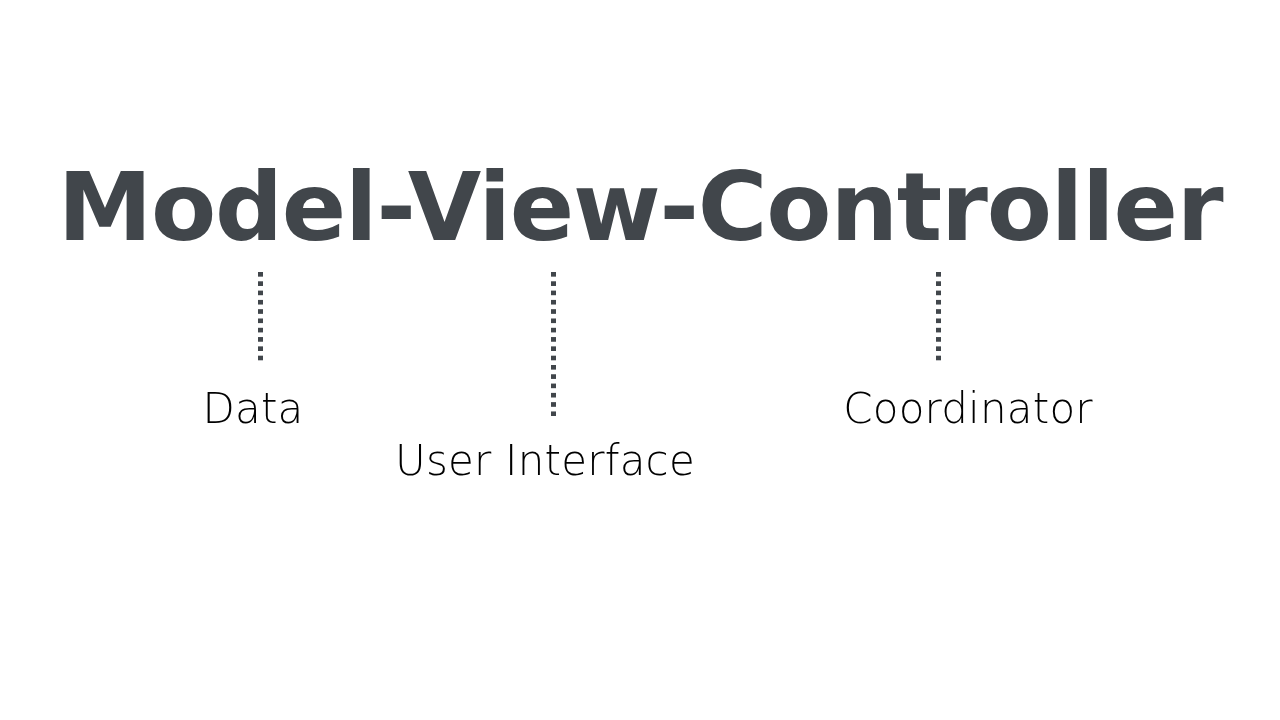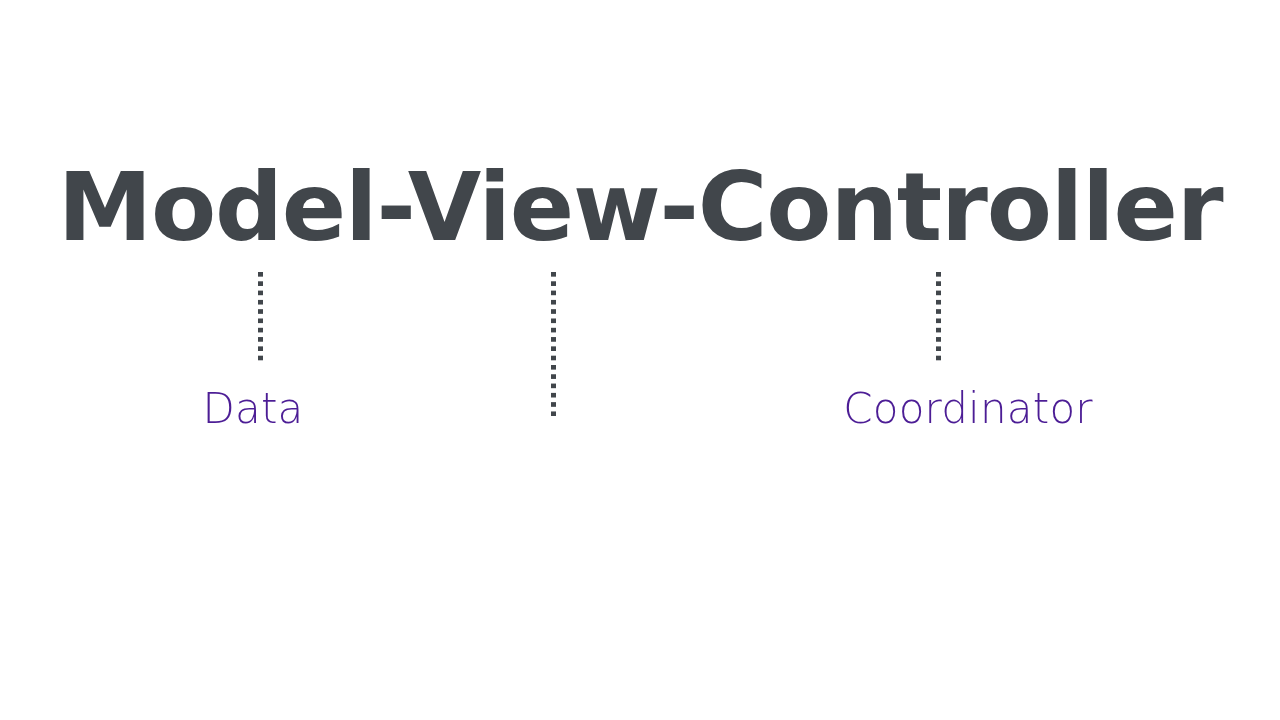--- a/index.html
+++ b/index.html
@@ -52,36 +52,37 @@
     background-repeat: repeat-y;
   }
 
   
   .leaf-label {
     position: absolute;
     font-size: 42px;
     font-weight: 300;
     letter-spacing: 0.2px;
     line-height: 1.0;
-    color: #4c1d95;
+    color: #000000;
     white-space: nowrap;
     transform: translateX(-50%);
   }
 </style>
 </head>
 <body>
 
 <div id="slide">
 
   <div class="title">Model-View-Controller</div>
 
   <div class="connector" style="left:258px; top:272px; height:93px;"></div>
 
   <div class="connector" style="left:551px; top:272px; height:144px;"></div>
 
   <div class="connector" style="left:936px; top:272px; height:93px;"></div>
 
   <div class="leaf-label" style="left:253px; top:388px;">Data</div>
 
+  <div class="leaf-label" style="left:545px; top:440px;">User Interface</div>
 
   <div class="leaf-label" style="left:927px; top:388px;margin-left:41px;">Coordinator</div>
 
 </div>
 
 </body></html>

